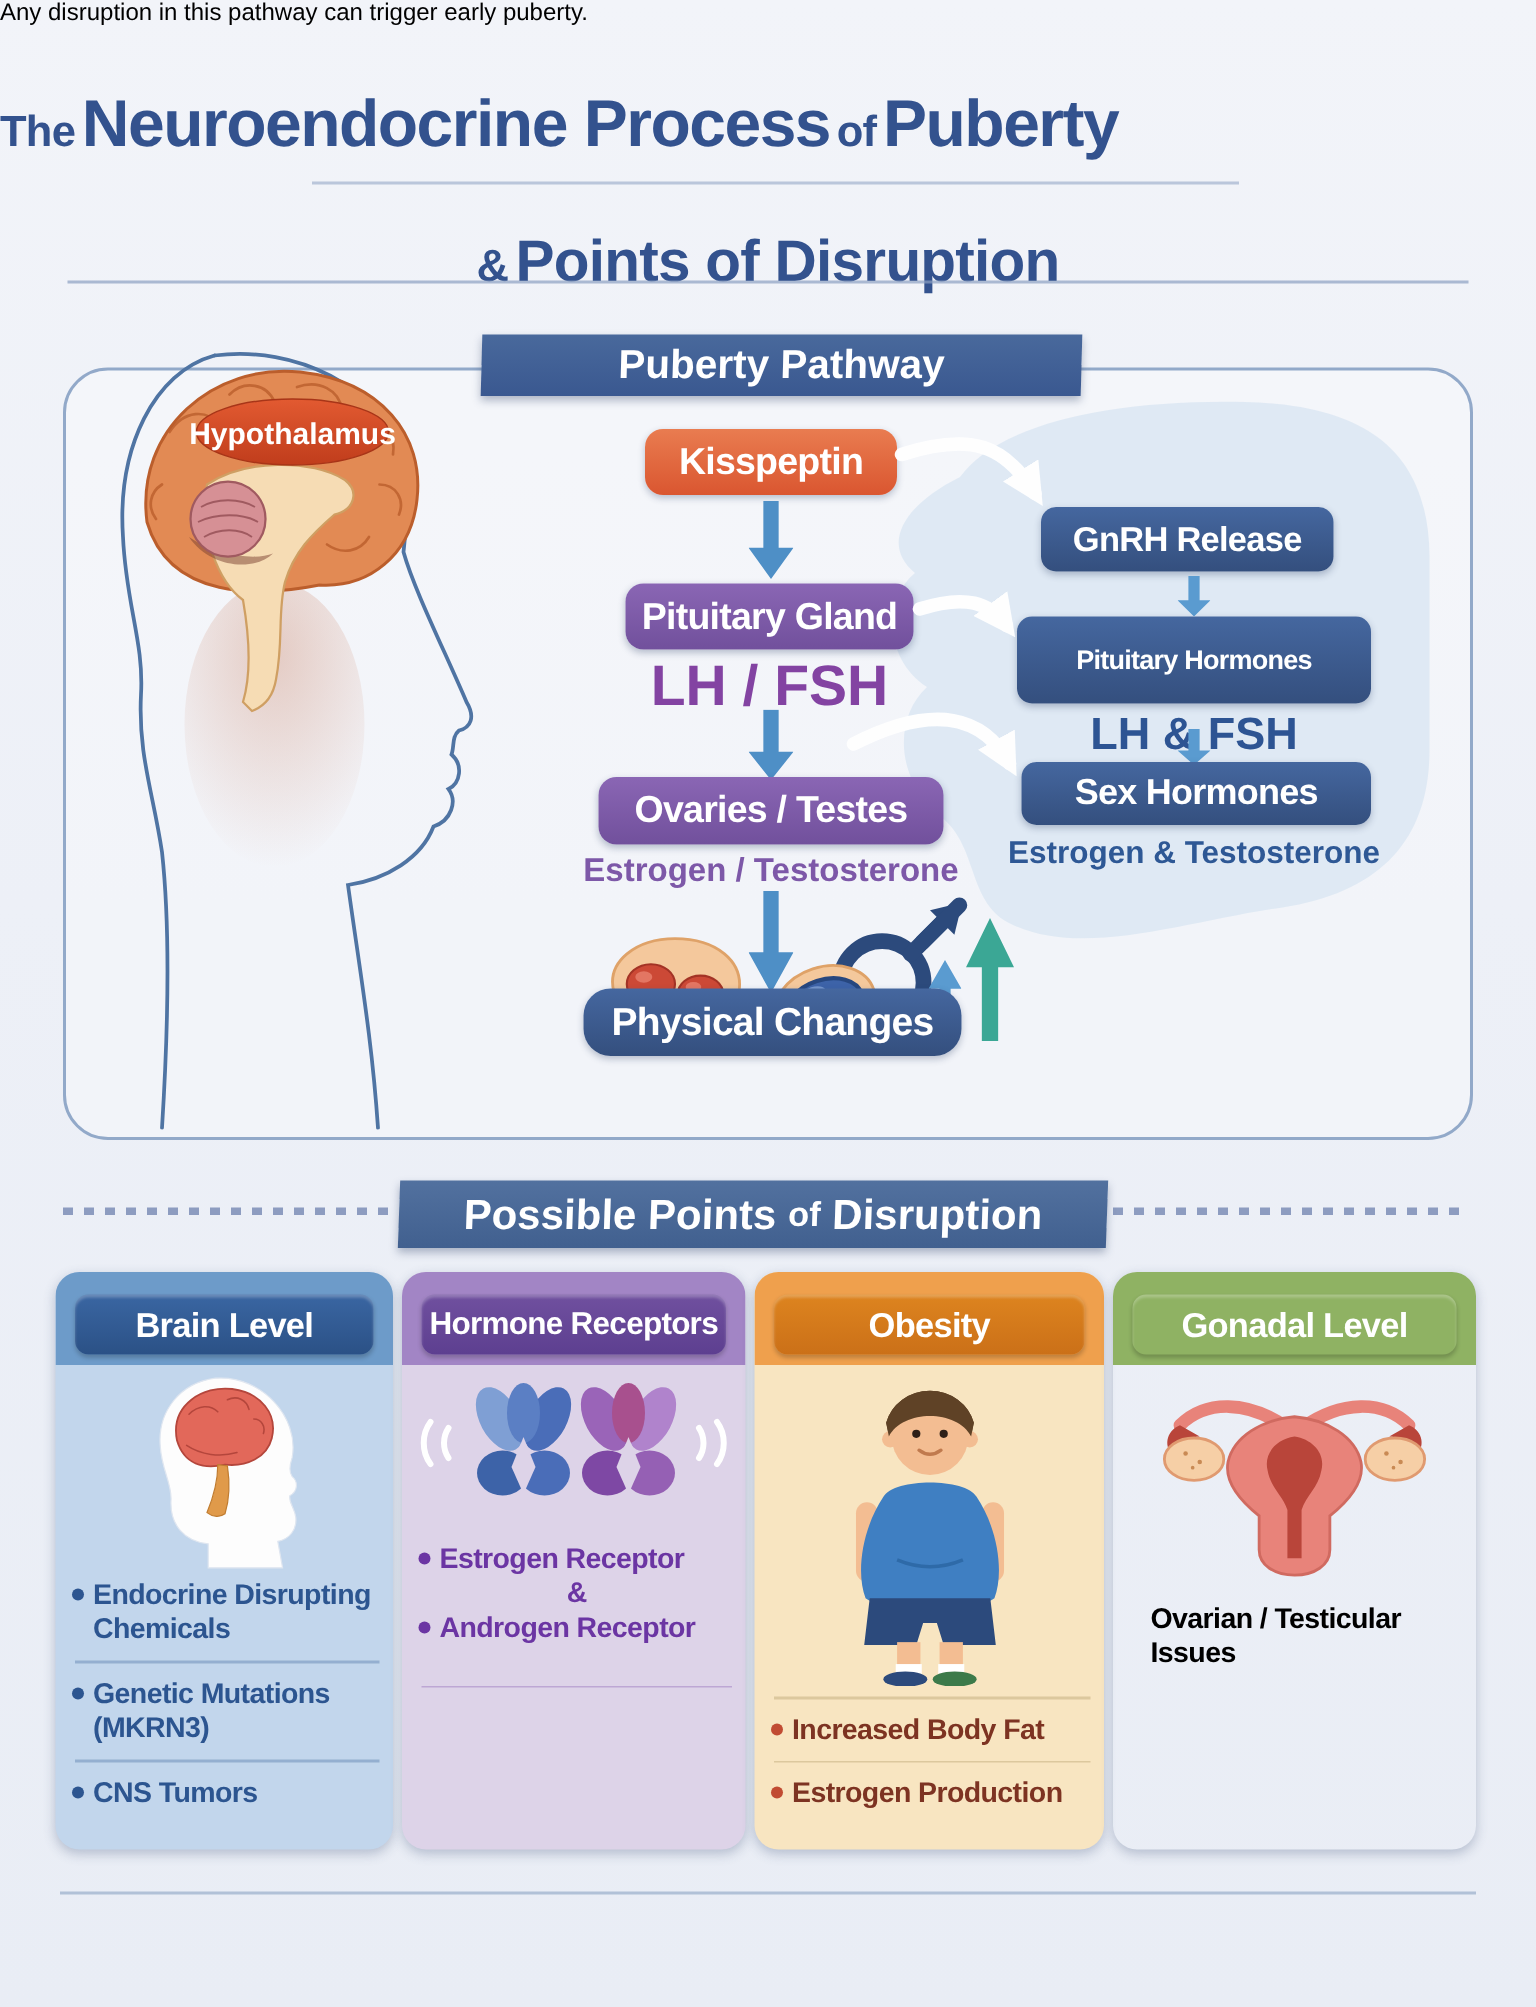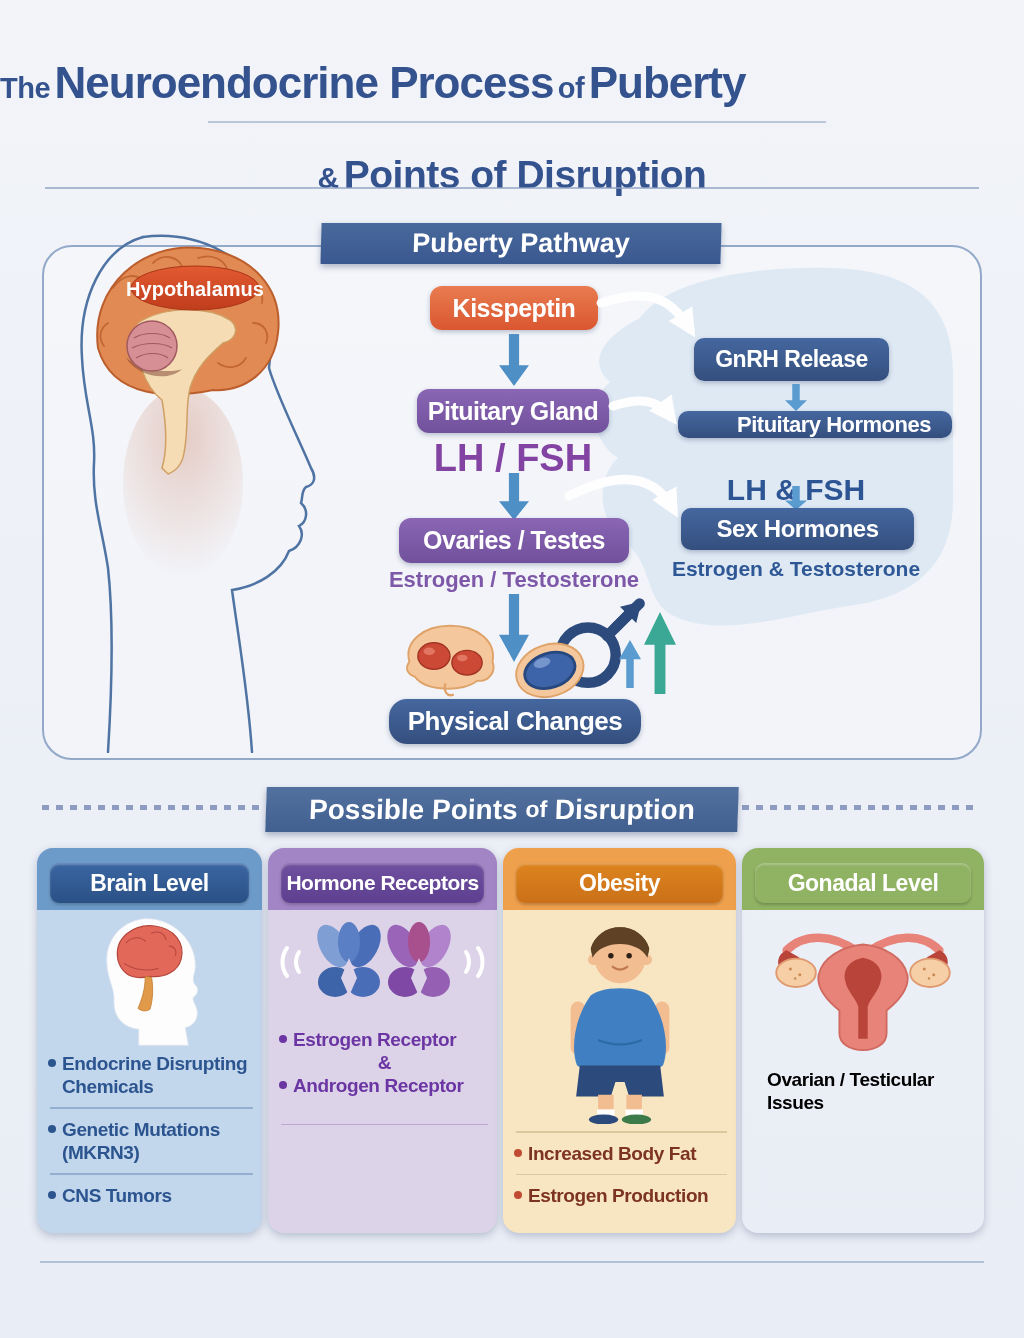--- a/index.html
+++ b/index.html
@@ -163,29 +163,29 @@
     <line x1="108" y1="48" x2="130" y2="26" stroke="#2c4a7c" stroke-width="11" stroke-linecap="round"></line>
     <polygon points="144,12 138.5,34.5 121.5,17.5" fill="#2c4a7c"></polygon>
     <path d="M 142 14 L 116 40" stroke="#2c4a7c" stroke-width="11" stroke-linecap="round" fill="none"></path>
     <ellipse cx="48" cy="84" rx="36" ry="27" fill="#f4c89c" stroke="#dfa268" stroke-width="2" transform="rotate(-18 48 84)"></ellipse>
     <ellipse cx="48" cy="84" rx="27" ry="18" fill="#3d63a8" stroke="#27477f" stroke-width="3" transform="rotate(-18 48 84)"></ellipse>
     <ellipse cx="40" cy="76" rx="9" ry="5" fill="#7f9fd4" opacity="0.85" transform="rotate(-18 40 76)"></ellipse>
   </svg>
   <div class="abs arrow-up blue2" style="left:619px;top:640px;width:22px;height:48px;z-index:2;"></div>
   <div class="abs arrow-up teal" style="left:644px;top:612px;width:32px;height:82px;z-index:2;"></div>
 
-  <div class="abs box box-navy" style="left:389px;top:699px;width:252px;height:45px;font-size:26px;border-radius:18px;z-index:2;">
+  <div class="abs box box-navy" style="left:389px;top:659px;width:252px;height:45px;font-size:26px;border-radius:18px;z-index:2;">
     <span>Physical Changes</span>
   </div>
 
   <div class="abs box box-navy" style="left:694px;top:338px;width:195px;height:43px;font-size:23px;border-radius:10px;z-index:2;">
     <span>GnRH Release</span>
   </div>
   <div class="abs arrow-down blue2" style="left:785px;top:384px;width:22px;height:27px;z-index:2;"></div>
-  <div class="abs box box-navy" style="left:678px;top:411px;width:236px;height:27px;font-size:22px;border-radius:10px;z-index:2;padding-left:38px;">
+  <div class="abs box box-navy" style="left:678px;top:411px;width:236px;height:58px;font-size:18px;border-radius:10px;z-index:2;">
     <span>Pituitary Hormones</span>
   </div>
   <div class="abs subtext" style="left:696px;top:453px;width:200px;font-size:30px;color:#2d5493;z-index:2;margin-top:20px;">LH &amp; FSH</div>
   <div class="abs arrow-down blue2" style="left:785px;top:486px;width:22px;height:24px;z-index:2;"></div>
   <div class="abs box box-navy" style="left:681px;top:508px;width:233px;height:42px;font-size:24px;border-radius:10px;z-index:2;">
     <span>Sex Hormones</span>
   </div>
   <div class="abs subtext" style="left:646px;top:557px;width:300px;font-size:21px;color:#2e5895;z-index:2;">Estrogen &amp; Testosterone</div>
 
   <svg class="abs" style="left:0;top:0;z-index:3;pointer-events:none;" width="1024" height="1338" viewBox="0 0 1024 1338">
@@ -366,14 +366,15 @@
         <div class="li">
             <span class="dot"></span>
             <span>Ovarian / Testicular Issues</span>
           </div>
         <div class="sep" style="margin-top:22px;"></div>
       </div>
     </div>
   </div>
 
   <div class="abs rule" style="top:1261px;left:40px;width:944px;height:2px;opacity:.8;background:#a3b5cf;"></div>
+  <div class="abs footer-text">Any disruption in this pathway can trigger early puberty.</div>
 
 </div>
 
 </body></html>

